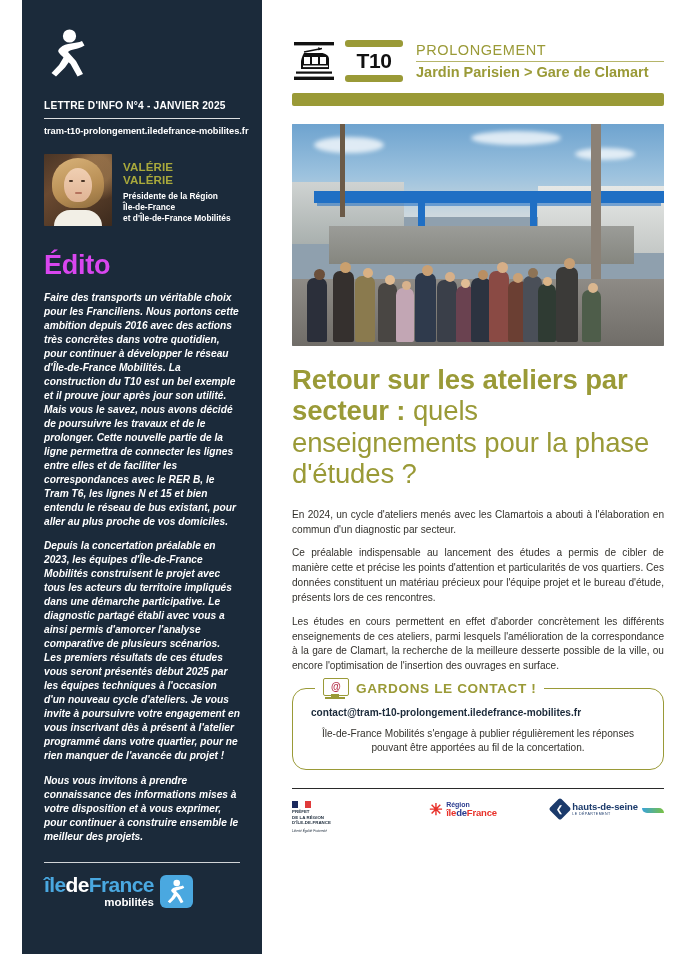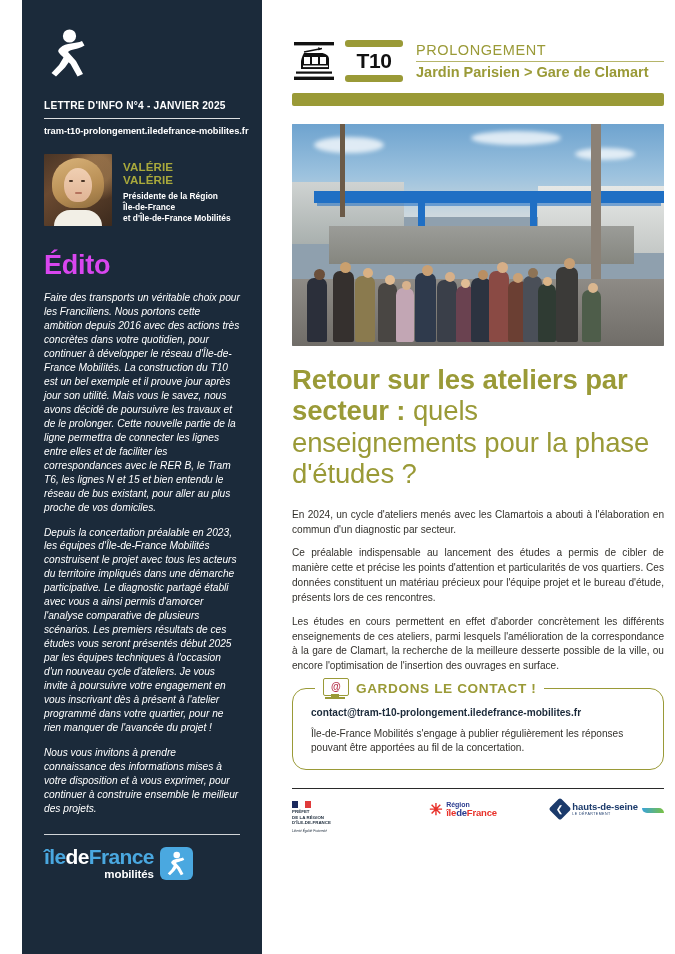--- a/index.html
+++ b/index.html
@@ -63,21 +63,21 @@
   .person-txt{margin-left:11px;padding-top:6px;}
   .pname{color:#a9a93c;font-size:11.6px;font-weight:bold;line-height:1.12;letter-spacing:.01em;}
   .prole{color:#ffffff;font-size:8.4px;line-height:1.3;margin-top:5px;font-weight:600;}
 
   .edito-title{
     color:#d946ef;font-size:27px;font-weight:bold;
     margin:24px 0 10px 0;letter-spacing:-.01em;
   }
   .edito p{
     color:#ffffff;font-size:10.2px;line-height:1.37;
-    font-style:italic;font-weight:400;margin:0 0 11px 0;
+    font-style:italic;font-weight:700;margin:0 0 11px 0;
   }
   .edito p:last-child{margin-bottom:0;}
 
   .foot-rule{height:1px;background:#ffffff;opacity:.8;width:196px;margin:18px 0 12px 0;}
   .ifm-logo{display:flex;align-items:center;gap:6px;}
   .ifm-logo .wordmark{display:flex;flex-direction:column;align-items:flex-end;}
   .wm1{font-size:21px;font-weight:bold;line-height:.95;letter-spacing:-.03em;white-space:nowrap;}
   .wm1 .blue{color:#4aa8e0;} .wm1 .wht{color:#ffffff;}
   .wm2{color:#ffffff;font-size:11.5px;font-weight:bold;line-height:1;margin-top:2px;letter-spacing:-.01em;}
   .ifm-badge{width:33px;height:33px;border-radius:6px;background:#4aa8e0;display:flex;align-items:center;justify-content:center;}
@@ -140,21 +140,21 @@
     position:absolute;top:-11px;left:22px;background:#fff;
     padding:0 8px;display:flex;align-items:center;gap:9px;
   }
   .at-badge{width:24px;height:21px;position:relative;}
   .at-badge .screen{position:absolute;left:0;top:0;width:24px;height:16px;border:1.6px solid #9a9a37;border-radius:2px;
     display:flex;align-items:center;justify-content:center;color:#b5324a;font-size:10px;font-weight:bold;line-height:1;}
   .at-badge .stand{position:absolute;left:8px;top:16px;width:8px;height:3px;background:#9a9a37;}
   .at-badge .base{position:absolute;left:2px;top:19px;width:20px;height:2px;background:#9a9a37;}
   .cap-txt{color:#9a9a37;font-size:13.6px;font-weight:bold;letter-spacing:.045em;white-space:nowrap;}
   .contact .l1{color:#1b2a3a;font-size:10.1px;font-weight:bold;line-height:1.38;}
-  .contact .l2{color:#33312c;font-size:10.1px;line-height:1.42;margin-top:7px;}
+  .contact .l2{color:#33312c;font-size:10.1px;line-height:1.42;margin-top:7px;text-align:center;}
 
   .foot-line{height:1.6px;background:#2a2a2a;margin-top:18px;}
   .partners{display:flex;align-items:flex-start;margin-top:12px;}
   .p1{width:120px;} .p2{flex:1;display:flex;justify-content:center;} .p3{width:150px;display:flex;justify-content:flex-end;}
 
   .prefet{display:flex;flex-direction:column;gap:1px;}
   .flag{display:flex;width:19px;height:7px;}
   .flag i{flex:1;} .fb{background:#1b2a5e;} .fw{background:#fff;} .fr{background:#e03b3b;}
   .prefet .t{color:#1b2a3a;font-size:4.4px;font-weight:bold;line-height:1.25;letter-spacing:.01em;}
   .prefet .m{color:#1b2a3a;font-size:3.2px;line-height:1.3;margin-top:2px;font-style:italic;}

